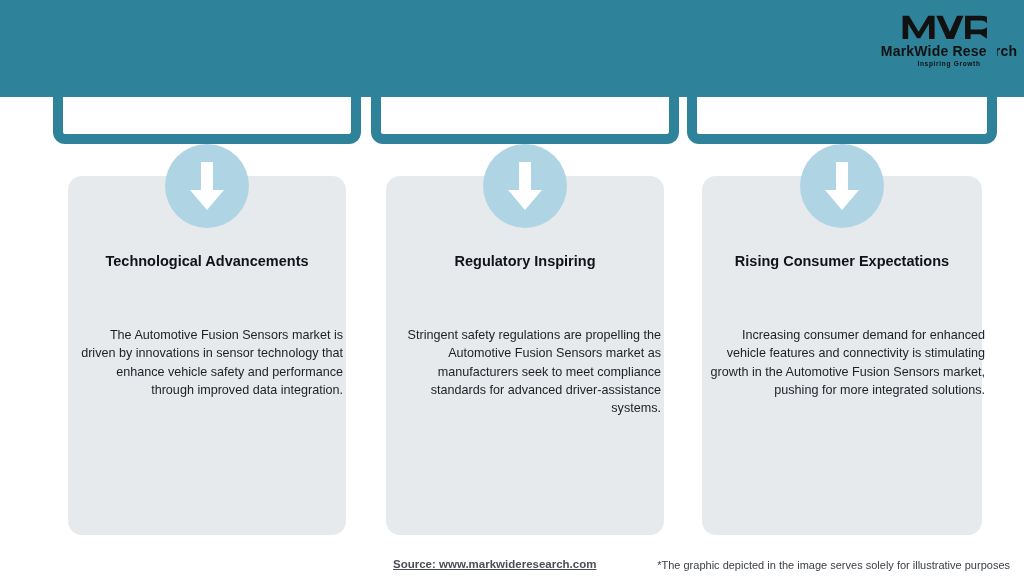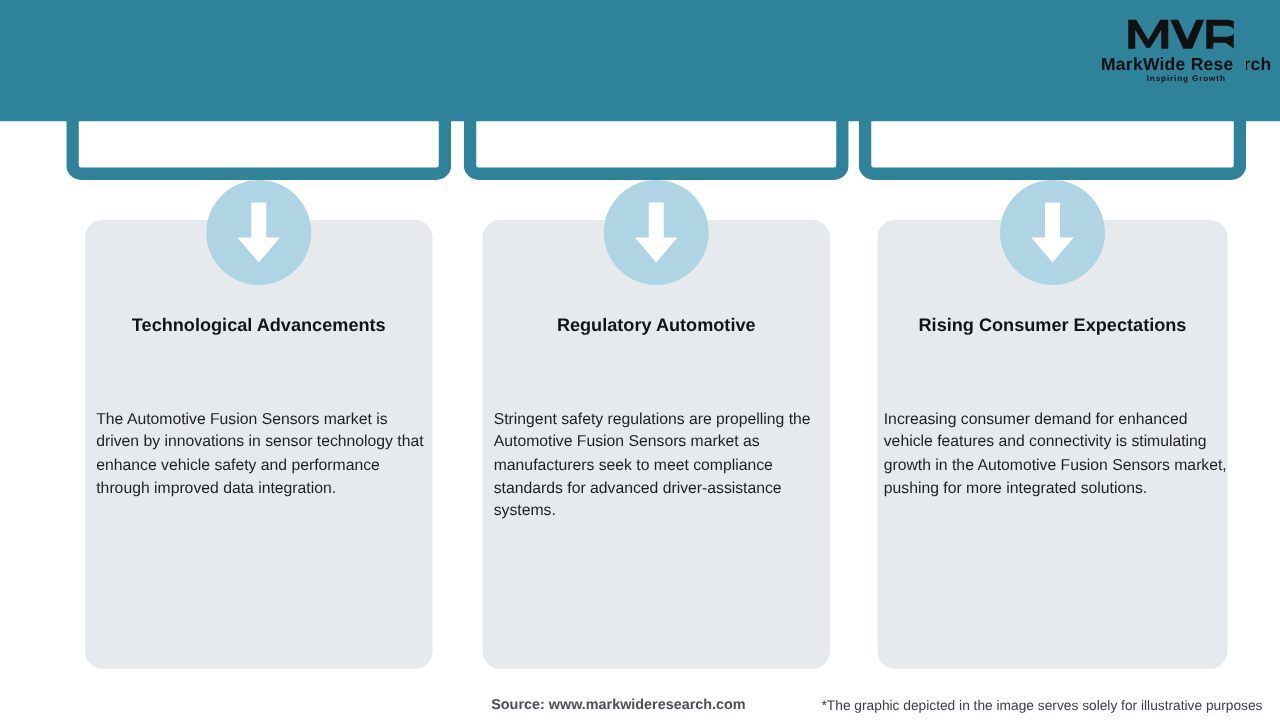--- a/index.html
+++ b/index.html
@@ -70,29 +70,30 @@
 
   
   .card-title {
     position:absolute; left:10px; right:10px; top:108px;
     text-align:center; font-size:14.5px; font-weight:bold; color:#101318;
     line-height:1.25;
   }
   .card-body {
     position:absolute; left:24px; right:18px; top:182px;
     font-size:12.6px; line-height:1.45; color:#1c1f24;
-    text-align:left;
+    text-align:right;
   }
   .g2 .card-body { left:20px; right:12px; }
 
   
   .source {
     position:absolute; left:393px; top:558px;
     font-size:11.5px; font-weight:bold; color:#4a4f55;
     white-space:nowrap;
+    text-decoration:underline;
   }
   .disclaimer {
     position:absolute; right:14px; top:559px;
     font-size:11px; color:#3b4046; white-space:nowrap;
   }
 </style>
 </head>
 <body>
 
 <div class="header">
@@ -123,21 +124,21 @@
   </div>
 
   <div class="card-group g1">
     <div class="bracket"></div>
     <div class="panel"></div>
     <div class="icon-circle">
       <svg class="arrow-down" viewBox="0 0 38 52">
         <path d="M13 2 L25 2 L25 30 L36 30 L19 50 L2 30 L13 30 Z" fill="#FFFFFF"></path>
       </svg>
     </div>
-    <div class="card-title">Regulatory Automotive</div>
+    <div class="card-title">Regulatory Inspiring</div>
     <div class="card-body">Stringent safety regulations are propelling the Automotive Fusion Sensors market as manufacturers seek to meet compliance standards for advanced driver-assistance systems.</div>
   </div>
 
   <div class="card-group g2">
     <div class="bracket"></div>
     <div class="panel"></div>
     <div class="icon-circle">
       <svg class="arrow-down" viewBox="0 0 38 52">
         <path d="M13 2 L25 2 L25 30 L36 30 L19 50 L2 30 L13 30 Z" fill="#FFFFFF"></path>
       </svg>

